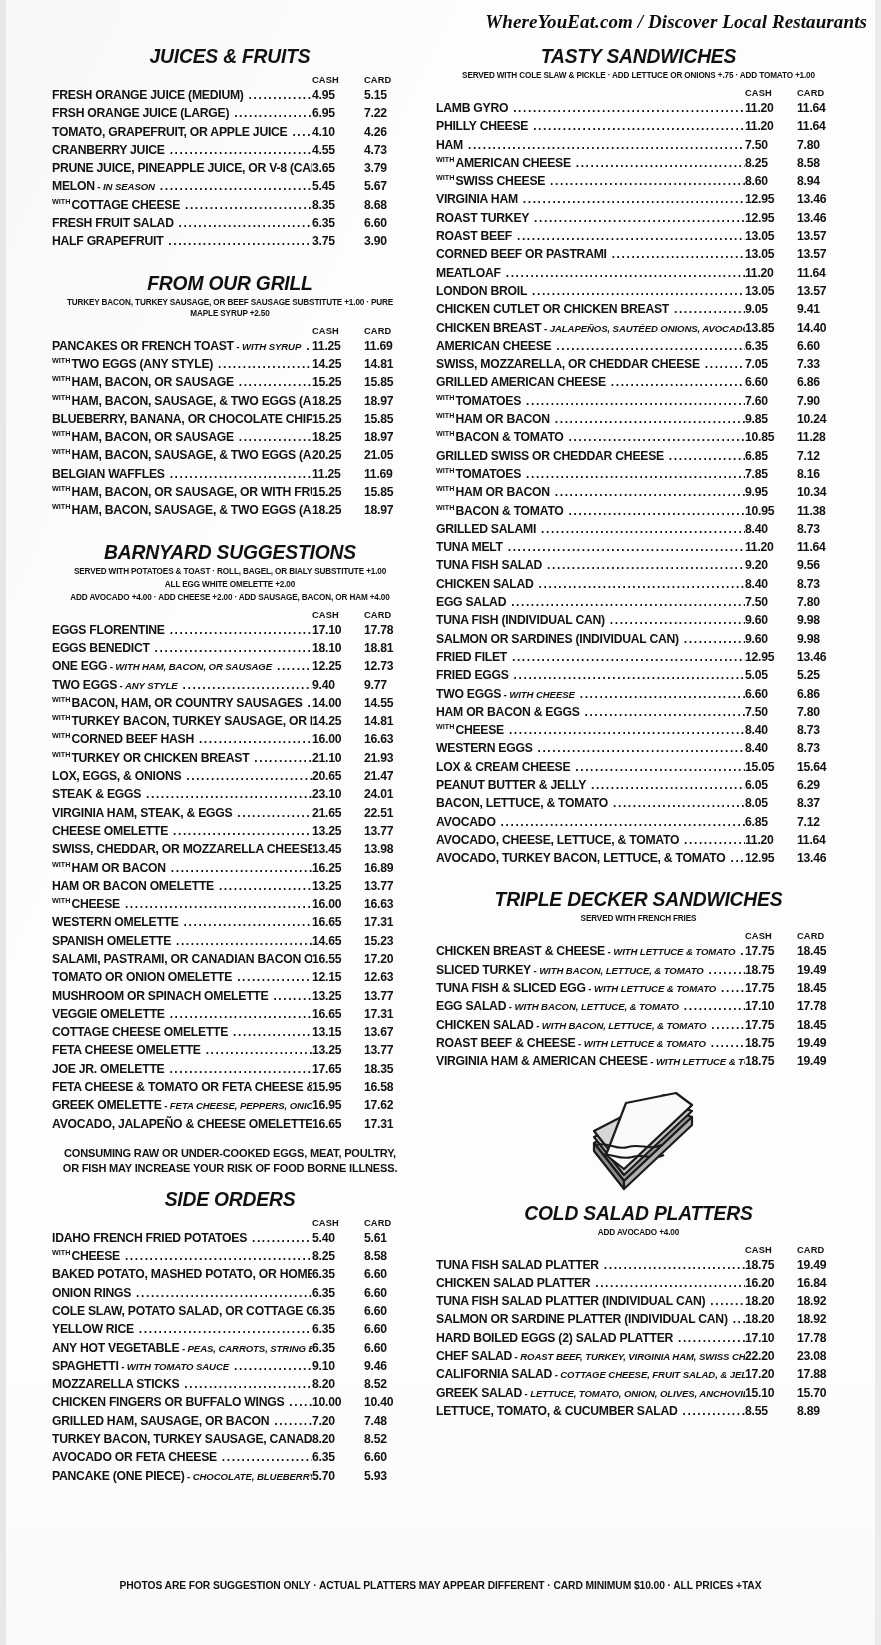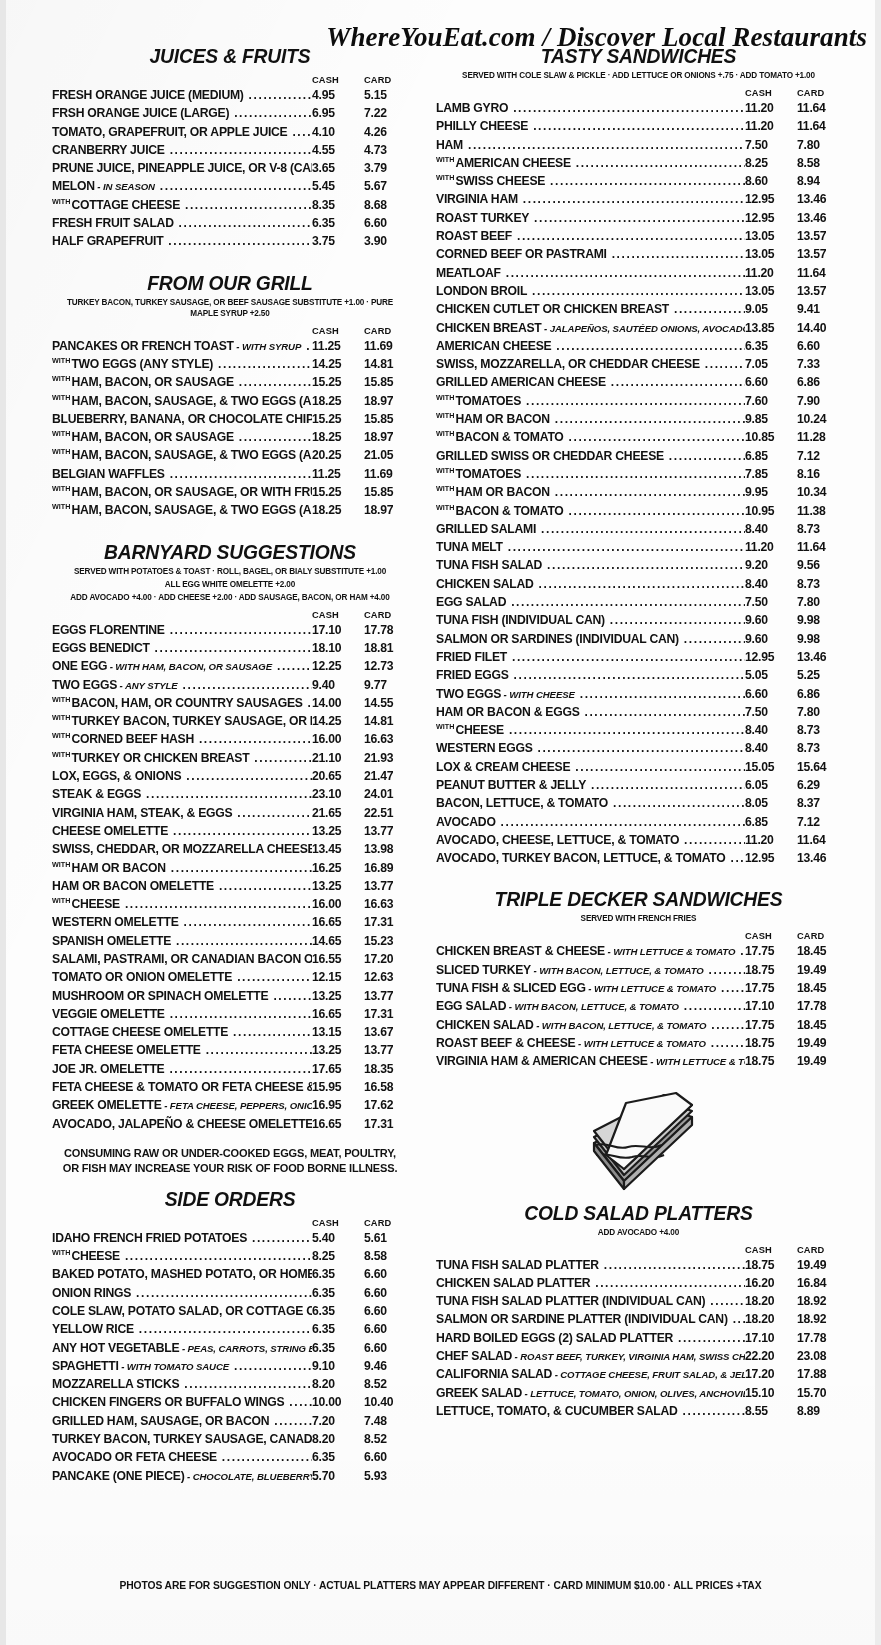--- a/index.html
+++ b/index.html
@@ -25,26 +25,26 @@
       linear-gradient(115deg, rgba(0,0,0,0.022) 0%, rgba(0,0,0,0) 30%),
       linear-gradient(0deg, rgba(0,0,0,0.015) 0%, rgba(0,0,0,0) 18%);
     pointer-events:none;
     z-index:5;
   }
   .edge-l{position:absolute;left:0;top:0;width:6px;height:100%;background:#e7e7e7;z-index:6;}
   .edge-r{position:absolute;right:0;top:0;width:6px;height:100%;background:#ececec;z-index:6;}
 
   .brand{
     position:absolute;
-    top:22px;
+    top:11px;
     right:14px;
     font-family:"Liberation Serif", serif;
     font-style:italic;
     font-weight:700;
-    font-size:27px;
+    font-size:19px;
     letter-spacing:0.1px;
     color:#0d0d0d;
     z-index:7;
     white-space:nowrap;
   }
 
   .cols{
     position:absolute;
     top:44px;
     left:0;

